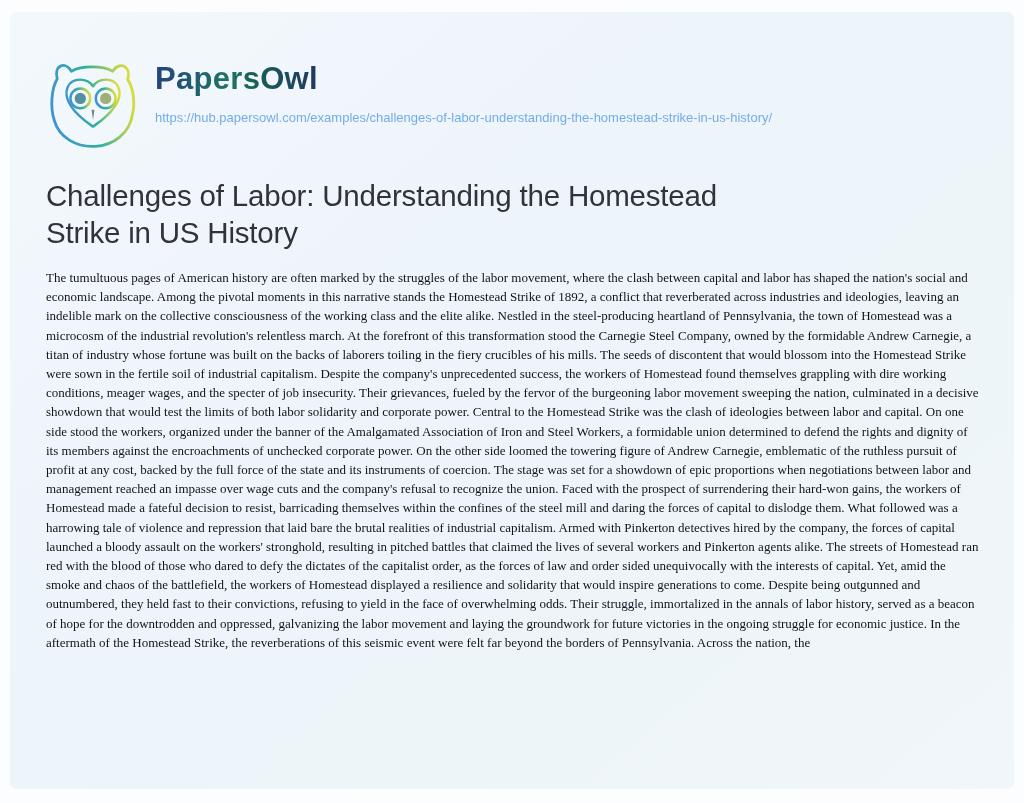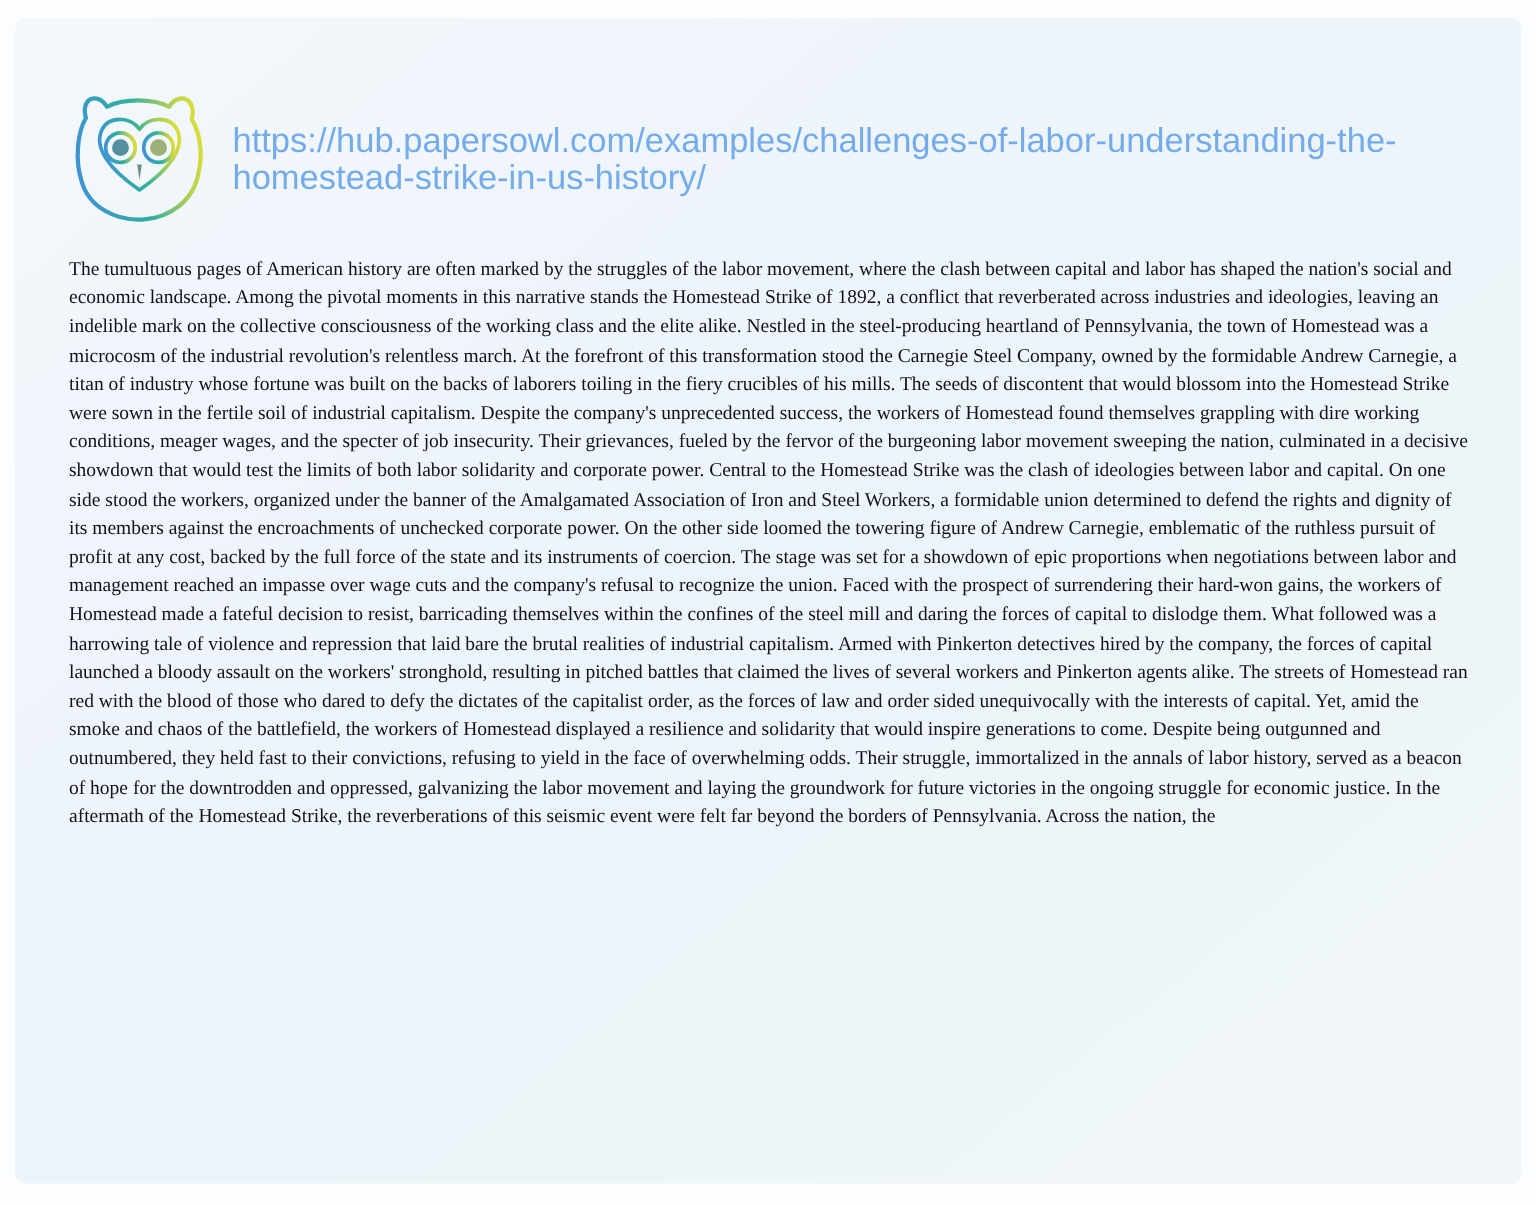--- a/index.html
+++ b/index.html
@@ -32,22 +32,22 @@
     letter-spacing: 0.3px;
     line-height: 38px;
     color: #1e4668;
     background: linear-gradient(90deg, #24427c 0%, #1e7468 45%, #176156 60%, #203763 100%);
     -webkit-background-clip: text;
     background-clip: text;
     -webkit-text-fill-color: transparent;
     display: inline-block;
   }
   .brand-url {
-    margin-top: 21px;
-    font-size: 23px;
+    margin-top: 7px;
+    font-size: 13px;
     line-height: 25px;
     color: #74ace9;
     max-width: 784px;
     overflow-wrap: break-word;
     word-break: break-word;
     cursor: pointer;
   }
   .article-title {
     margin: 25px 0 0 0;
     font-size: 29.5px;
@@ -93,21 +93,23 @@
         <circle cx="63.5" cy="43" r="10.5" fill="none" stroke="url(#owlgrad)" stroke-width="2.6"></circle>
 
         <circle cx="36.5" cy="43" r="6" fill="#55909f"></circle>
         <circle cx="63.5" cy="43" r="6" fill="#9db077"></circle>
 
         <path d="M 48.4 55 L 51.6 55 L 50 66 Z" fill="#6b8f86"></path>
       </svg>
     </div>
 
     <div class="brand-block">
+      <div class="brand-name">PapersOwl</div>
       <div class="brand-url">https://hub.papersowl.com/examples/challenges-of-labor-understanding-the-homestead-strike-in-us-history/</div>
     </div>
 
   </div>
 
+  <h1 class="article-title">Challenges of Labor: Understanding the Homestead Strike in US History</h1>
 
   <p class="article-body">The tumultuous pages of American history are often marked by the struggles of the labor movement, where the clash between capital and labor has shaped the nation's social and economic landscape. Among the pivotal moments in this narrative stands the Homestead Strike of 1892, a conflict that reverberated across industries and ideologies, leaving an indelible mark on the collective consciousness of the working class and the elite alike. Nestled in the steel-producing heartland of Pennsylvania, the town of Homestead was a microcosm of the industrial revolution's relentless march. At the forefront of this transformation stood the Carnegie Steel Company, owned by the formidable Andrew Carnegie, a titan of industry whose fortune was built on the backs of laborers toiling in the fiery crucibles of his mills. The seeds of discontent that would blossom into the Homestead Strike were sown in the fertile soil of industrial capitalism. Despite the company's unprecedented success, the workers of Homestead found themselves grappling with dire working conditions, meager wages, and the specter of job insecurity. Their grievances, fueled by the fervor of the burgeoning labor movement sweeping the nation, culminated in a decisive showdown that would test the limits of both labor solidarity and corporate power. Central to the Homestead Strike was the clash of ideologies between labor and capital. On one side stood the workers, organized under the banner of the Amalgamated Association of Iron and Steel Workers, a formidable union determined to defend the rights and dignity of its members against the encroachments of unchecked corporate power. On the other side loomed the towering figure of Andrew Carnegie, emblematic of the ruthless pursuit of profit at any cost, backed by the full force of the state and its instruments of coercion. The stage was set for a showdown of epic proportions when negotiations between labor and management reached an impasse over wage cuts and the company's refusal to recognize the union. Faced with the prospect of surrendering their hard-won gains, the workers of Homestead made a fateful decision to resist, barricading themselves within the confines of the steel mill and daring the forces of capital to dislodge them. What followed was a harrowing tale of violence and repression that laid bare the brutal realities of industrial capitalism. Armed with Pinkerton detectives hired by the company, the forces of capital launched a bloody assault on the workers' stronghold, resulting in pitched battles that claimed the lives of several workers and Pinkerton agents alike. The streets of Homestead ran red with the blood of those who dared to defy the dictates of the capitalist order, as the forces of law and order sided unequivocally with the interests of capital. Yet, amid the smoke and chaos of the battlefield, the workers of Homestead displayed a resilience and solidarity that would inspire generations to come. Despite being outgunned and outnumbered, they held fast to their convictions, refusing to yield in the face of overwhelming odds. Their struggle, immortalized in the annals of labor history, served as a beacon of hope for the downtrodden and oppressed, galvanizing the labor movement and laying the groundwork for future victories in the ongoing struggle for economic justice. In the aftermath of the Homestead Strike, the reverberations of this seismic event were felt far beyond the borders of Pennsylvania. Across the nation, the</p>
 
 </div>
 
 </body></html>

